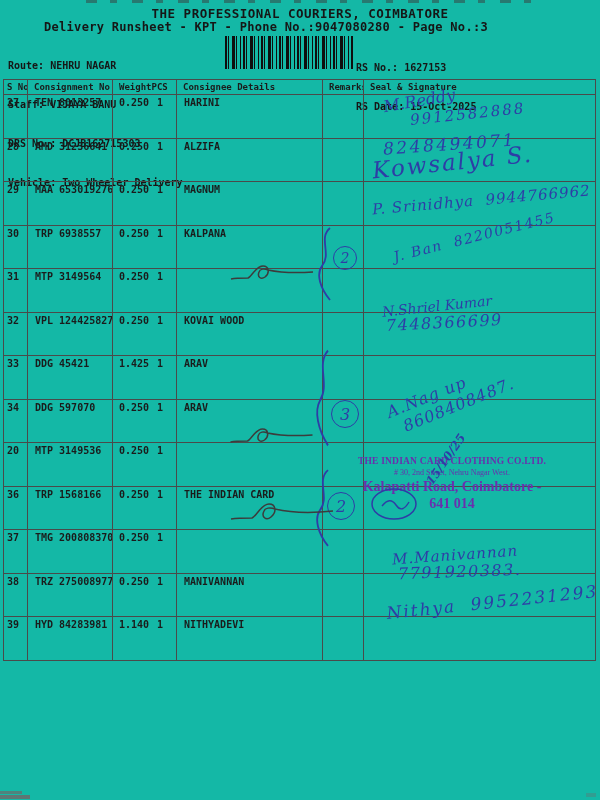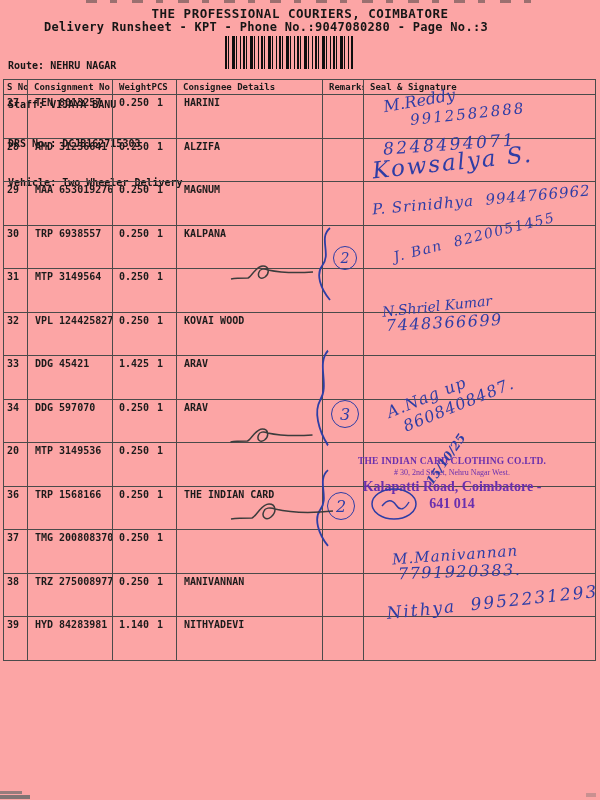--- a/index.html
+++ b/index.html
@@ -1,18 +1,18 @@
 <!DOCTYPE html>
 <html><head>
 <meta charset="utf-8">
 <style>
   html,body{margin:0;padding:0;background:#e8e8e8;}
   .page{
     position:relative; width:600px; height:800px; margin:0 auto;
-    background:#fca5a5; overflow:hidden;
+    background:#14b8a6; overflow:hidden;
     font-family:"DejaVu Sans Mono", monospace; color:#161616;
   }
   
   .doc-title{
     position:absolute; top:6px; left:0; width:600px; text-align:center;
     font-size:12.5px; font-weight:bold; letter-spacing:.5px;
   }
   .doc-subtitle{
     position:absolute; top:20px; left:0; width:532px; text-align:center;
     font-size:12px; font-weight:bold; letter-spacing:.3px;
@@ -80,20 +80,24 @@
 
   <div class="meta-left">
     <div><span>Route: </span><span>NEHRU NAGAR</span></div>
     <div><span>Staff: </span><span>VIJAYA BANU</span></div>
     <div><span>DRS No.: </span><span>DCJB162715303</span></div>
     <div><span>Vehicle: </span><span>Two Wheeler Delivery</span></div>
   </div>
 
   <div class="barcode"></div>
 
+  <div class="meta-right">
+    <div><span>RS No.: </span><span>1627153</span></div>
+    <div><span>RS Date: </span><span>15-Oct-2025</span></div>
+  </div>
 
   <table class="grid">
     <colgroup>
         <col style="width:24px">
         <col style="width:85px">
         <col style="width:64px">
         <col style="width:146px">
         <col style="width:41px">
         <col style="width:232px">
       </colgroup>

